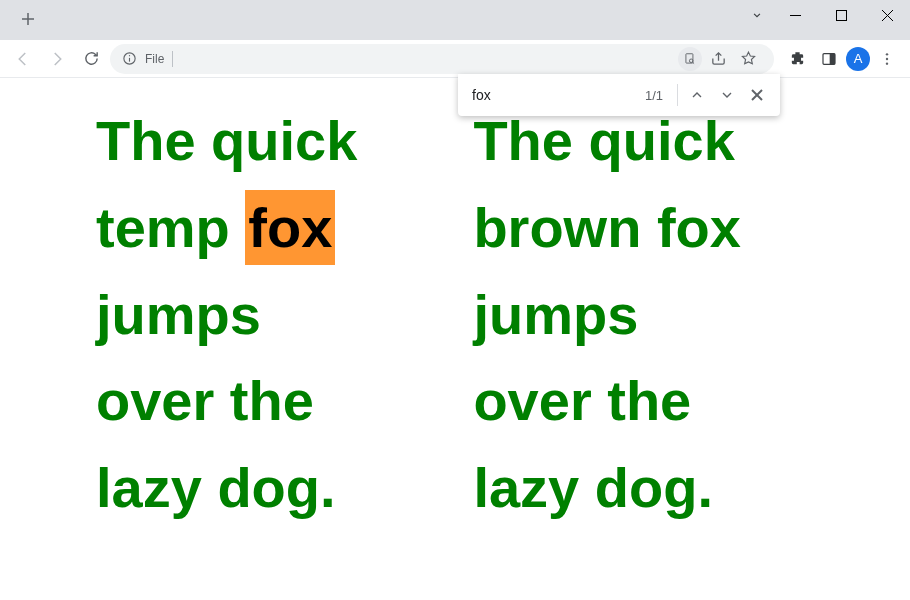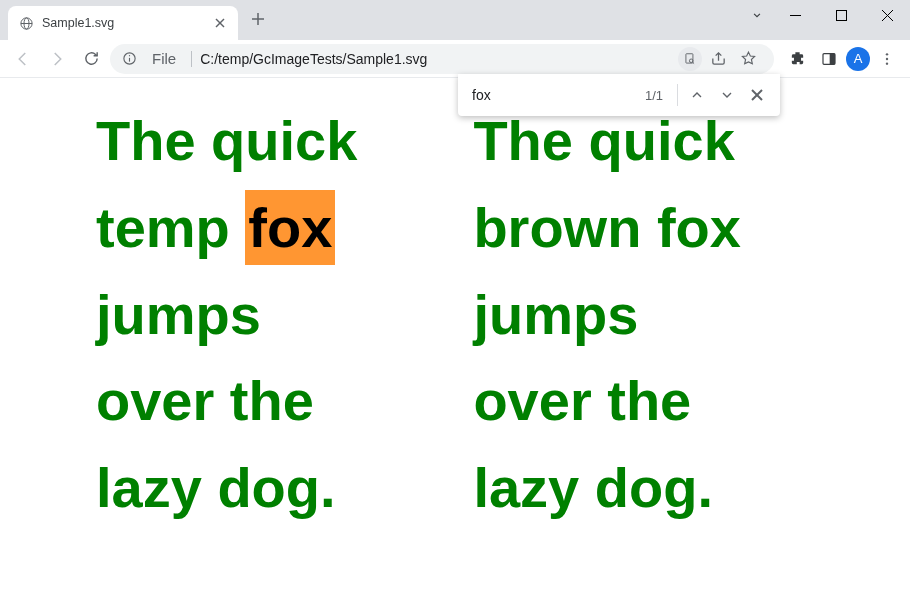--- a/index.html
+++ b/index.html
@@ -91,22 +91,22 @@
       background: #f1f3f4;
       border-radius: 15px;
       display: flex;
       align-items: center;
       padding: 0 12px;
       gap: 8px;
       font-size: 14px;
       color: #5f6368;
     }
     .omni-prefix {
-      display:flex; align-items:center; gap:15px;
-      font-size: 15px;
+      display:flex; align-items:center; gap:8px;
+      font-size: 12px;
     }
     .omni-prefix .sep {
       width:1px; height:16px; background:#bdc1c6;
     }
     .omni-path { color:#202124; font-size:14px; }
     .omni-actions {
       display:flex; align-items:center; gap:2px; margin-left:auto;
     }
     .omni-actions .ibtn {
       width:28px; height:28px;
@@ -200,36 +200,20 @@
   </div>
   <div class="wc">
     <svg width="11" height="11" viewBox="0 0 11 11">
         <line x1="0" y1="0" x2="11" y2="11" stroke="#000" stroke-width="1"></line>
         <line x1="11" y1="0" x2="0" y2="11" stroke="#000" stroke-width="1"></line>
       </svg>
   </div>
 </div>
 
 <div class="tabstrip">
-  <div class="tab">
-    <span class="favicon">
-      <svg width="15" height="15" viewBox="0 0 24 24">
-          <circle cx="12" cy="12" r="9" fill="none" stroke="#5f6368" stroke-width="1.6"></circle>
-          <ellipse cx="12" cy="12" rx="4" ry="9" fill="none" stroke="#5f6368" stroke-width="1.6"></ellipse>
-          <line x1="3" y1="12" x2="21" y2="12" stroke="#5f6368" stroke-width="1.6"></line>
-        </svg>
-    </span>
-    <span class="title">Sample1.svg</span>
-    <span class="closex">
-      <svg width="10" height="10" viewBox="0 0 10 10">
-          <line x1="1" y1="1" x2="9" y2="9" stroke="#5f6368" stroke-width="1.5"></line>
-          <line x1="9" y1="1" x2="1" y2="9" stroke="#5f6368" stroke-width="1.5"></line>
-        </svg>
-    </span>
-  </div>
   <div class="newtab">
     <svg width="14" height="14" viewBox="0 0 14 14">
         <line x1="7" y1="1" x2="7" y2="13" stroke="#5f6368" stroke-width="1.5"></line>
         <line x1="1" y1="7" x2="13" y2="7" stroke="#5f6368" stroke-width="1.5"></line>
       </svg>
   </div>
 </div>
 
 <div class="toolbar">
   <div class="navbtn disabled">
@@ -252,21 +236,20 @@
   <div class="omnibox">
     <span class="omni-prefix">
       <svg width="15" height="15" viewBox="0 0 24 24">
           <circle cx="12" cy="12" r="9" fill="none" stroke="#5f6368" stroke-width="1.8"></circle>
           <line x1="12" y1="11" x2="12" y2="17" stroke="#5f6368" stroke-width="1.8"></line>
           <circle cx="12" cy="7.5" r="1" fill="#5f6368"></circle>
         </svg>
       <span>File</span>
       <span class="sep"></span>
     </span>
-    <span class="omni-path">C:/temp/GcImageTests/Sample1.svg</span>
     <span class="omni-actions">
       <span class="ibtn circle">
         <svg width="14" height="14" viewBox="0 0 24 24">
             <rect x="5" y="3" width="12" height="16" rx="1" fill="none" stroke="#5f6368" stroke-width="1.6"></rect>
             <circle cx="14" cy="15" r="3" fill="none" stroke="#5f6368" stroke-width="1.6"></circle>
             <line x1="16.2" y1="17.2" x2="19" y2="20" stroke="#5f6368" stroke-width="1.6"></line>
           </svg>
       </span>
       <span class="ibtn">
         <svg width="17" height="17" viewBox="0 0 24 24">

